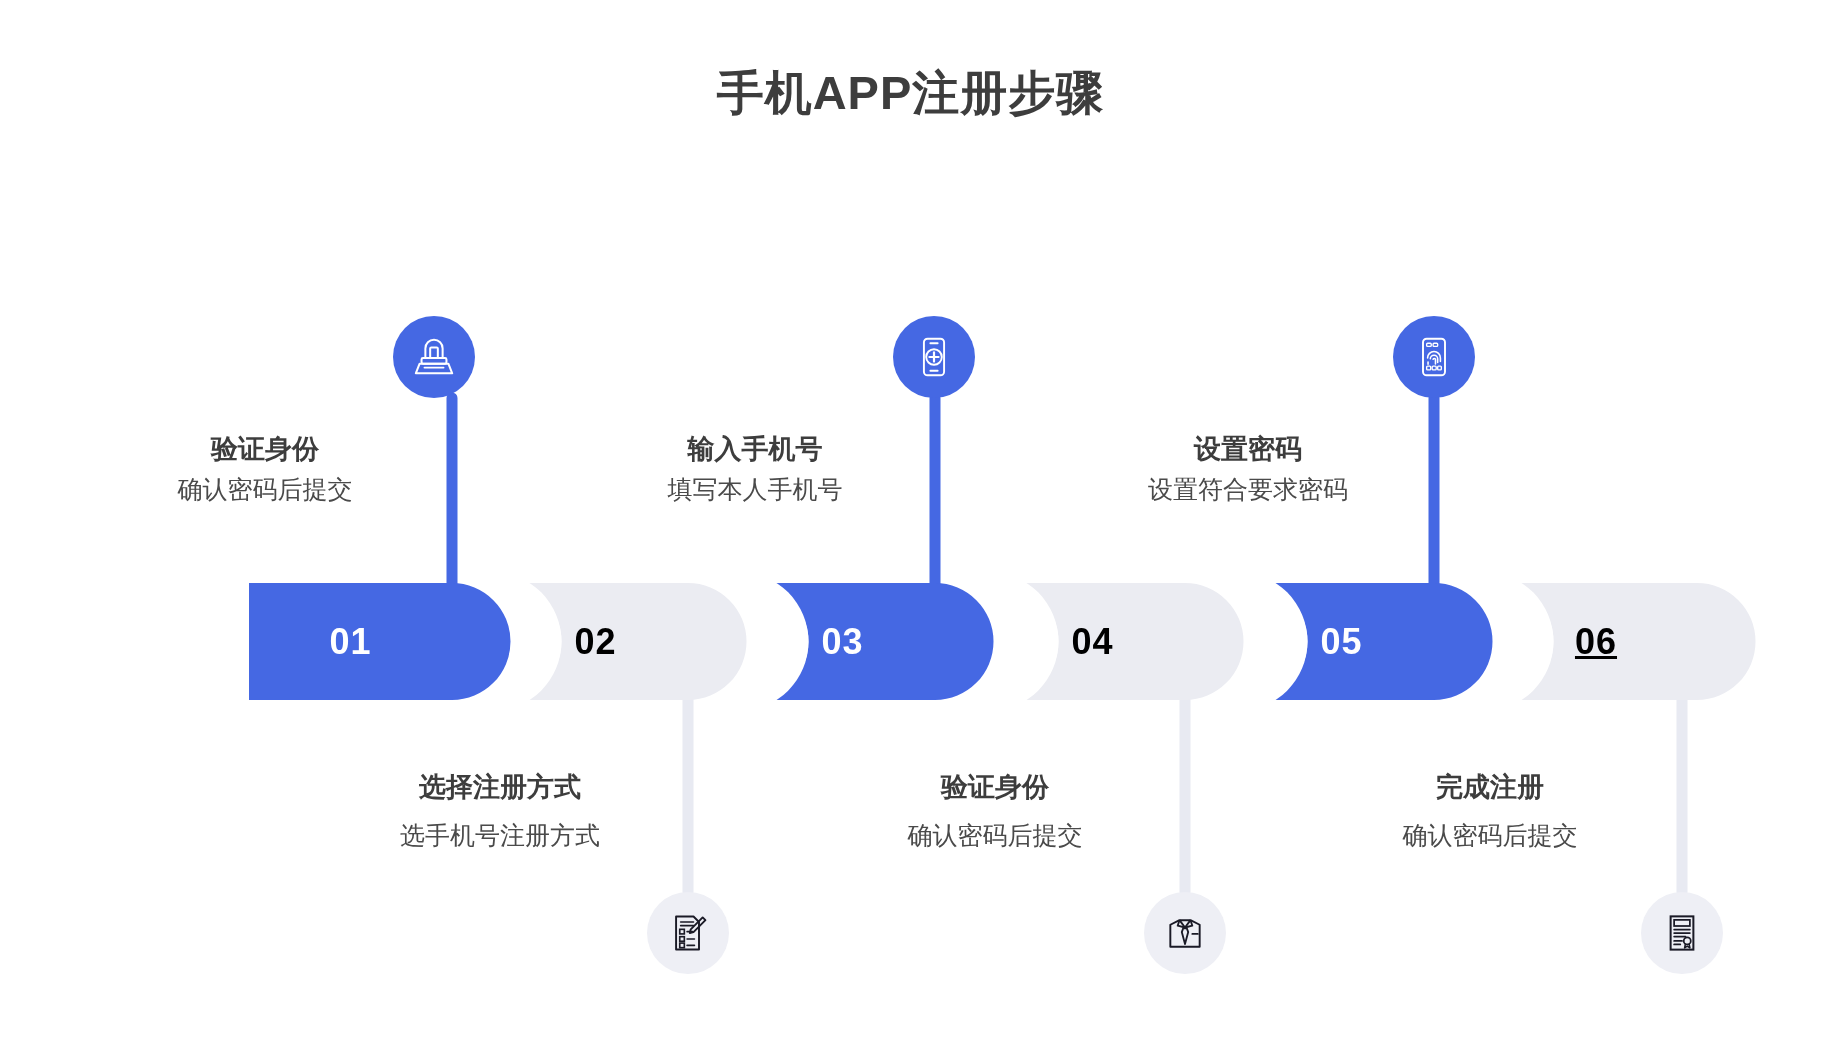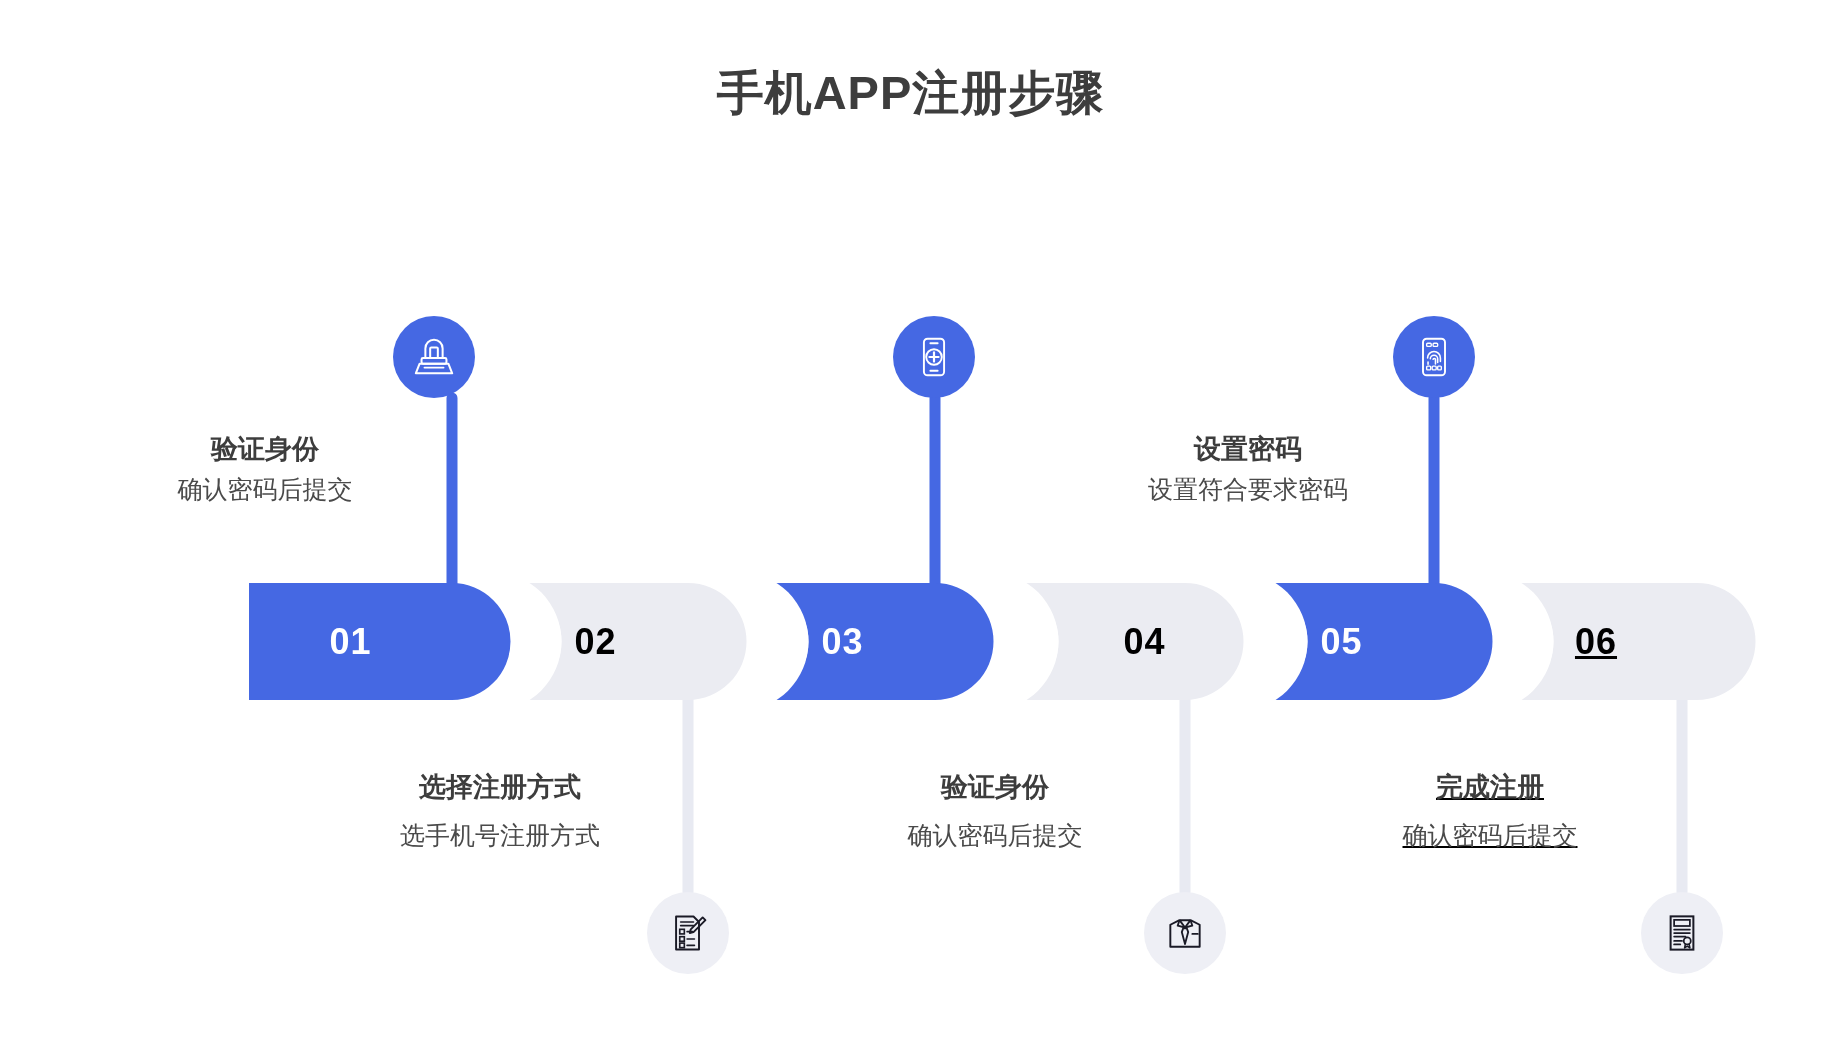--- a/index.html
+++ b/index.html
@@ -103,42 +103,46 @@
     <path d="M 492 572 A 69.5 69.5 0 0 1 492 711 Z" fill="#ffffff"></path>
 
     <g>
       <path d="M 249 583 L 452 583 A 58.5 58.5 0 0 1 452 700 L 249 700 Z" fill="#4568e3"></path>
     </g>
   </svg>
 
   <div class="seg-num on" style="left:249px;width:203px;">01</div>
   <div class="seg-num off" style="left:503px;width:185px;">02</div>
   <div class="seg-num on" style="left:750px;width:185px;">03</div>
-  <div class="seg-num off" style="left:1052px;width:185px;">04</div>
+  <div class="seg-num off" style="left:1000px;width:185px;">04</div>
   <div class="seg-num on" style="left:1249px;width:185px;">05</div>
   <div class="seg-num off" style="left:1495px;width:202px;text-decoration:underline;">06</div>
 
   <div class="stepText up" style="left:75px;top:432px;width:380px;">
     <div class="t">验证身份</div>
     <div class="s">确认密码后提交</div>
   </div>
+  <div class="stepText up" style="left:565px;top:432px;width:380px;">
+    <div class="t">输入手机号</div>
+    <div class="s">填写本人手机号</div>
+  </div>
   <div class="stepText up" style="left:1058px;top:432px;width:380px;">
     <div class="t">设置密码</div>
     <div class="s">设置符合要求密码</div>
   </div>
 
   <div class="stepText down" style="left:310px;top:770px;width:380px;">
     <div class="t">选择注册方式</div>
     <div class="s">选手机号注册方式</div>
   </div>
   <div class="stepText down" style="left:805px;top:770px;width:380px;">
     <div class="t">验证身份</div>
     <div class="s">确认密码后提交</div>
   </div>
-  <div class="stepText down" style="left:1300px;top:770px;width:380px;text-decoration:underline;">
+  <div class="stepText down" style="left:1300px;top:770px;width:380px;">
     <div class="t">完成注册</div>
     <div class="s">确认密码后提交</div>
   </div>
 
   <div class="circ blue" style="left:393px;top:316px;">
     <svg width="46" height="46" viewBox="0 0 48 48">
       <path d="M24 6c-5 0-9 4-9 9v10h18V15c0-5-4-9-9-9z" fill="none" stroke="#fff" stroke-width="2.1" stroke-linejoin="round"></path>
       <rect x="20" y="14" width="8" height="11" rx="1.2" fill="none" stroke="#fff" stroke-width="2.1"></rect>
       <rect x="11" y="25" width="26" height="6" rx="1.5" fill="none" stroke="#fff" stroke-width="2.1"></rect>
       <path d="M9 31h30l4 10H5z" fill="none" stroke="#fff" stroke-width="2.1" stroke-linejoin="round"></path>

